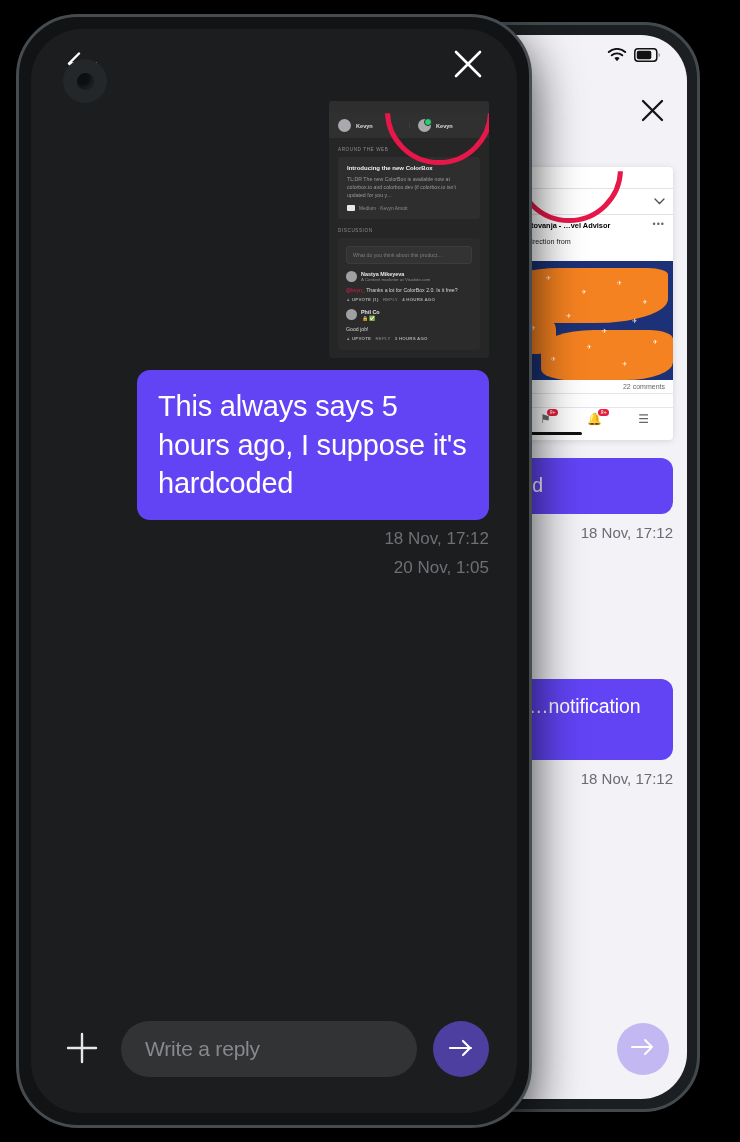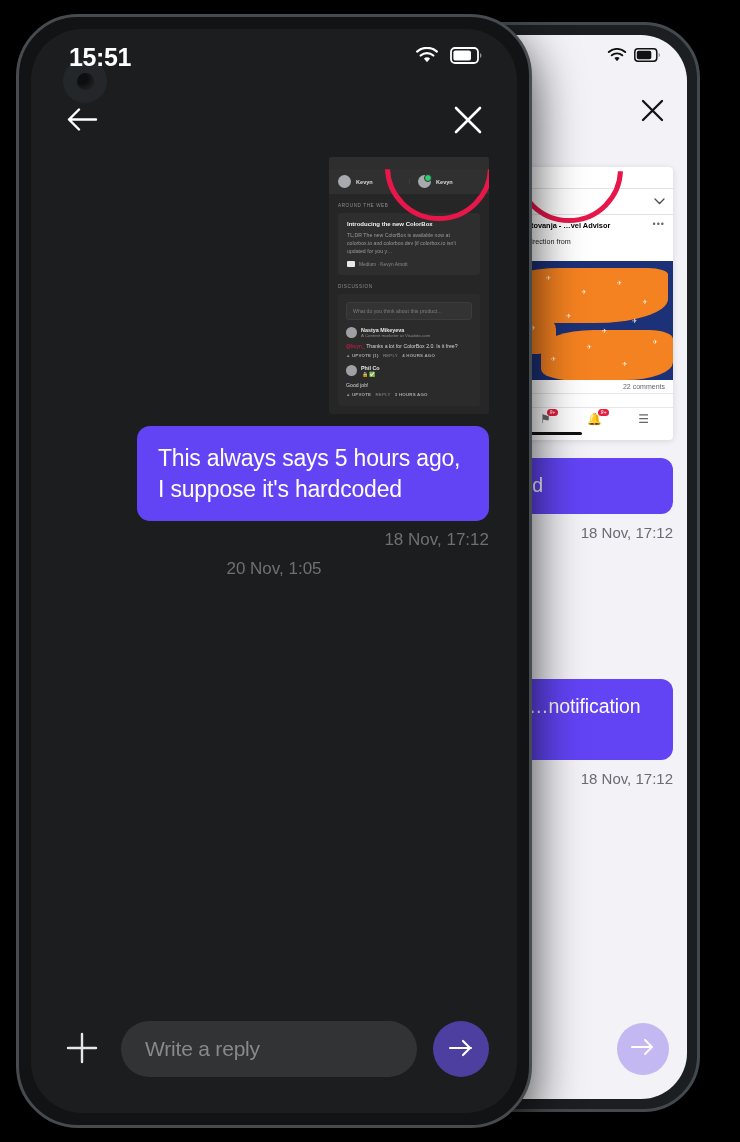--- a/index.html
+++ b/index.html
@@ -129,26 +129,26 @@
   .sc-ct { font-size:5.2px; color:#d4d4d4; padding:5px 0 0 0; }
   .sc-ct b { color:#e8174a; font-weight:normal; }
   .sc-meta { font-size:4.4px; color:#8d8d8d; letter-spacing:.2px; padding:4px 0 0 0; }
   .sc-meta em { font-style:normal; color:#a8a8a8; font-weight:bold; }
   .sc-badges { font-size:5px; padding-left:1px; }
   .arc { position:absolute; right:-4px; top:-44px; width:108px; height:108px;
          border:5px solid #e8174a; border-radius:50%; clip-path:inset(52% 0 0 0); }
 
   .row-out { display:flex; justify-content:flex-end; }
   .row-in  { display:flex; justify-content:flex-start; }
-  .bub { border-radius:13px; padding:17px 21px; font-size:23px; line-height:1.33; letter-spacing:-.2px; }
+  .bub { border-radius:13px; padding:17px 21px; font-size:29px; line-height:1.33; letter-spacing:-.2px; }
   .bub.out { background:#6244f5; color:#fff; max-width:352px; }
   .bub.in  { background:#333537; color:#e8e9ea; max-width:360px; }
   .ts { font-size:17px; color:#6e7074; padding-top:9px; }
   .ts.right { text-align:right; }
-  .ts.left  { text-align:center; }
+  .ts.left  { text-align:right; }
 
   .composer { flex:0 0 112px; display:flex; align-items:center; gap:16px; padding:0 28px 16px 28px; }
   .plusbtn { width:46px; height:46px; display:flex; align-items:center; justify-content:center;
              flex:0 0 46px; background:none; border:none; cursor:pointer; }
   .field { flex:1 1 auto; height:56px; background:#313335; border-radius:28px; display:flex;
            align-items:center; padding:12px 24px; }
   .field span { font-size:21px; color:#87898d; letter-spacing:-.2px; }
   .sendbtn { width:56px; height:56px; flex:0 0 56px; border-radius:50%; background:#4c3fa0;
              display:flex; align-items:center; justify-content:center; border:none; cursor:pointer; }
 </style>
@@ -272,39 +272,20 @@
     </div>
   </div>
 
   <div class="phone-fg">
     <div class="screen">
 
       <div class="camera">
           <i></i>
         </div>
 
-      <div class="statusbar">
-        <span class="clock">15:51</span>
-        <span class="statusicons">
-          <span>
-            <svg width="24" height="17" viewBox="0 0 24 17">
-                <path d="M12 15.3l3.1-3.7a4.8 4.8 0 00-6.2 0L12 15.3z" fill="#fff"></path>
-                <path d="M5.6 8.5a9.8 9.8 0 0112.8 0" stroke="#fff" stroke-width="2.2" fill="none" stroke-linecap="round"></path>
-                <path d="M2.1 4.6a14.9 14.9 0 0119.8 0" stroke="#fff" stroke-width="2.2" fill="none" stroke-linecap="round"></path>
-              </svg>
-          </span>
-          <span>
-            <svg width="33" height="17" viewBox="0 0 33 17">
-                <rect x="1" y="1" width="27" height="15" rx="4" fill="none" stroke="#fff" stroke-width="1.8"></rect>
-                <rect x="3.4" y="3.4" width="17.6" height="10.2" rx="2.2" fill="#fff"></rect>
-                <path d="M30 6v5a2.8 2.8 0 000-5z" fill="#fff" opacity=".5"></path>
-              </svg>
-          </span>
-        </span>
-      </div>
 
       <div class="navbar">
         <button class="iconbtn">
           <span>
             <svg width="31" height="23" viewBox="0 0 31 23">
                 <path d="M29 11.5H2M12 1.5l-10 10 10 10" stroke="#fff" stroke-width="2.4" fill="none" stroke-linecap="round" stroke-linejoin="round"></path>
               </svg>
           </span>
         </button>
         <button class="iconbtn">

